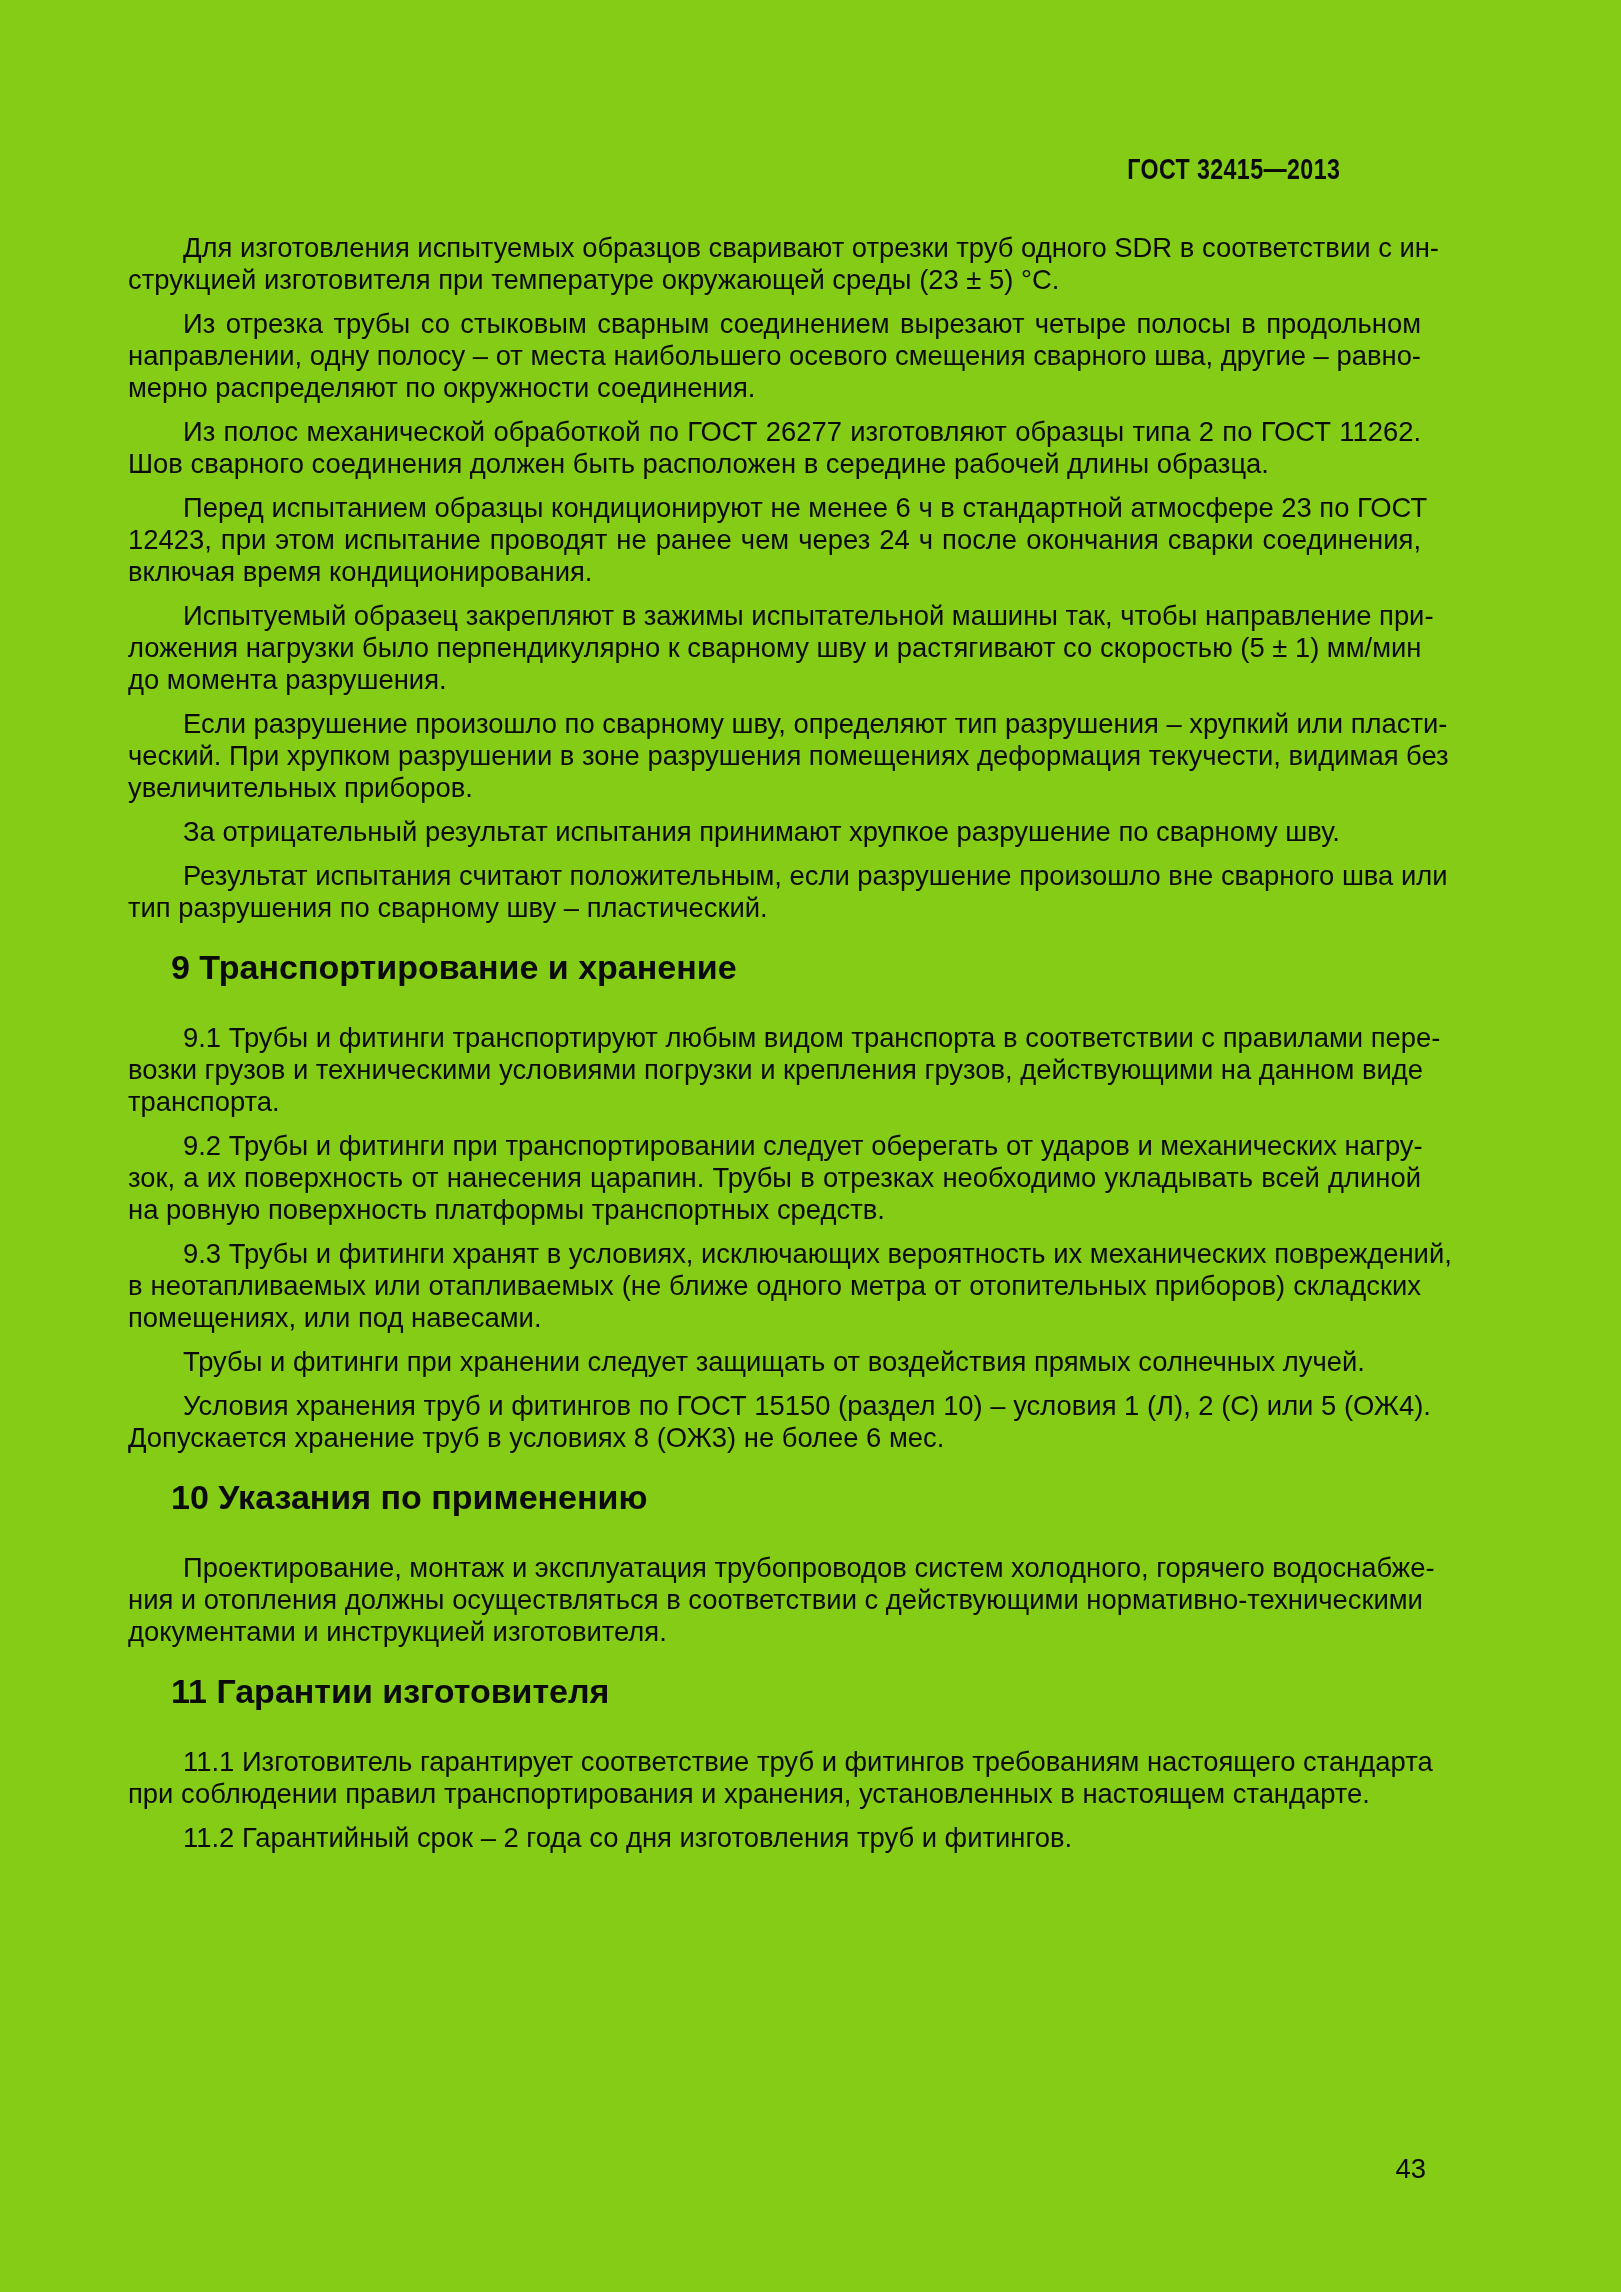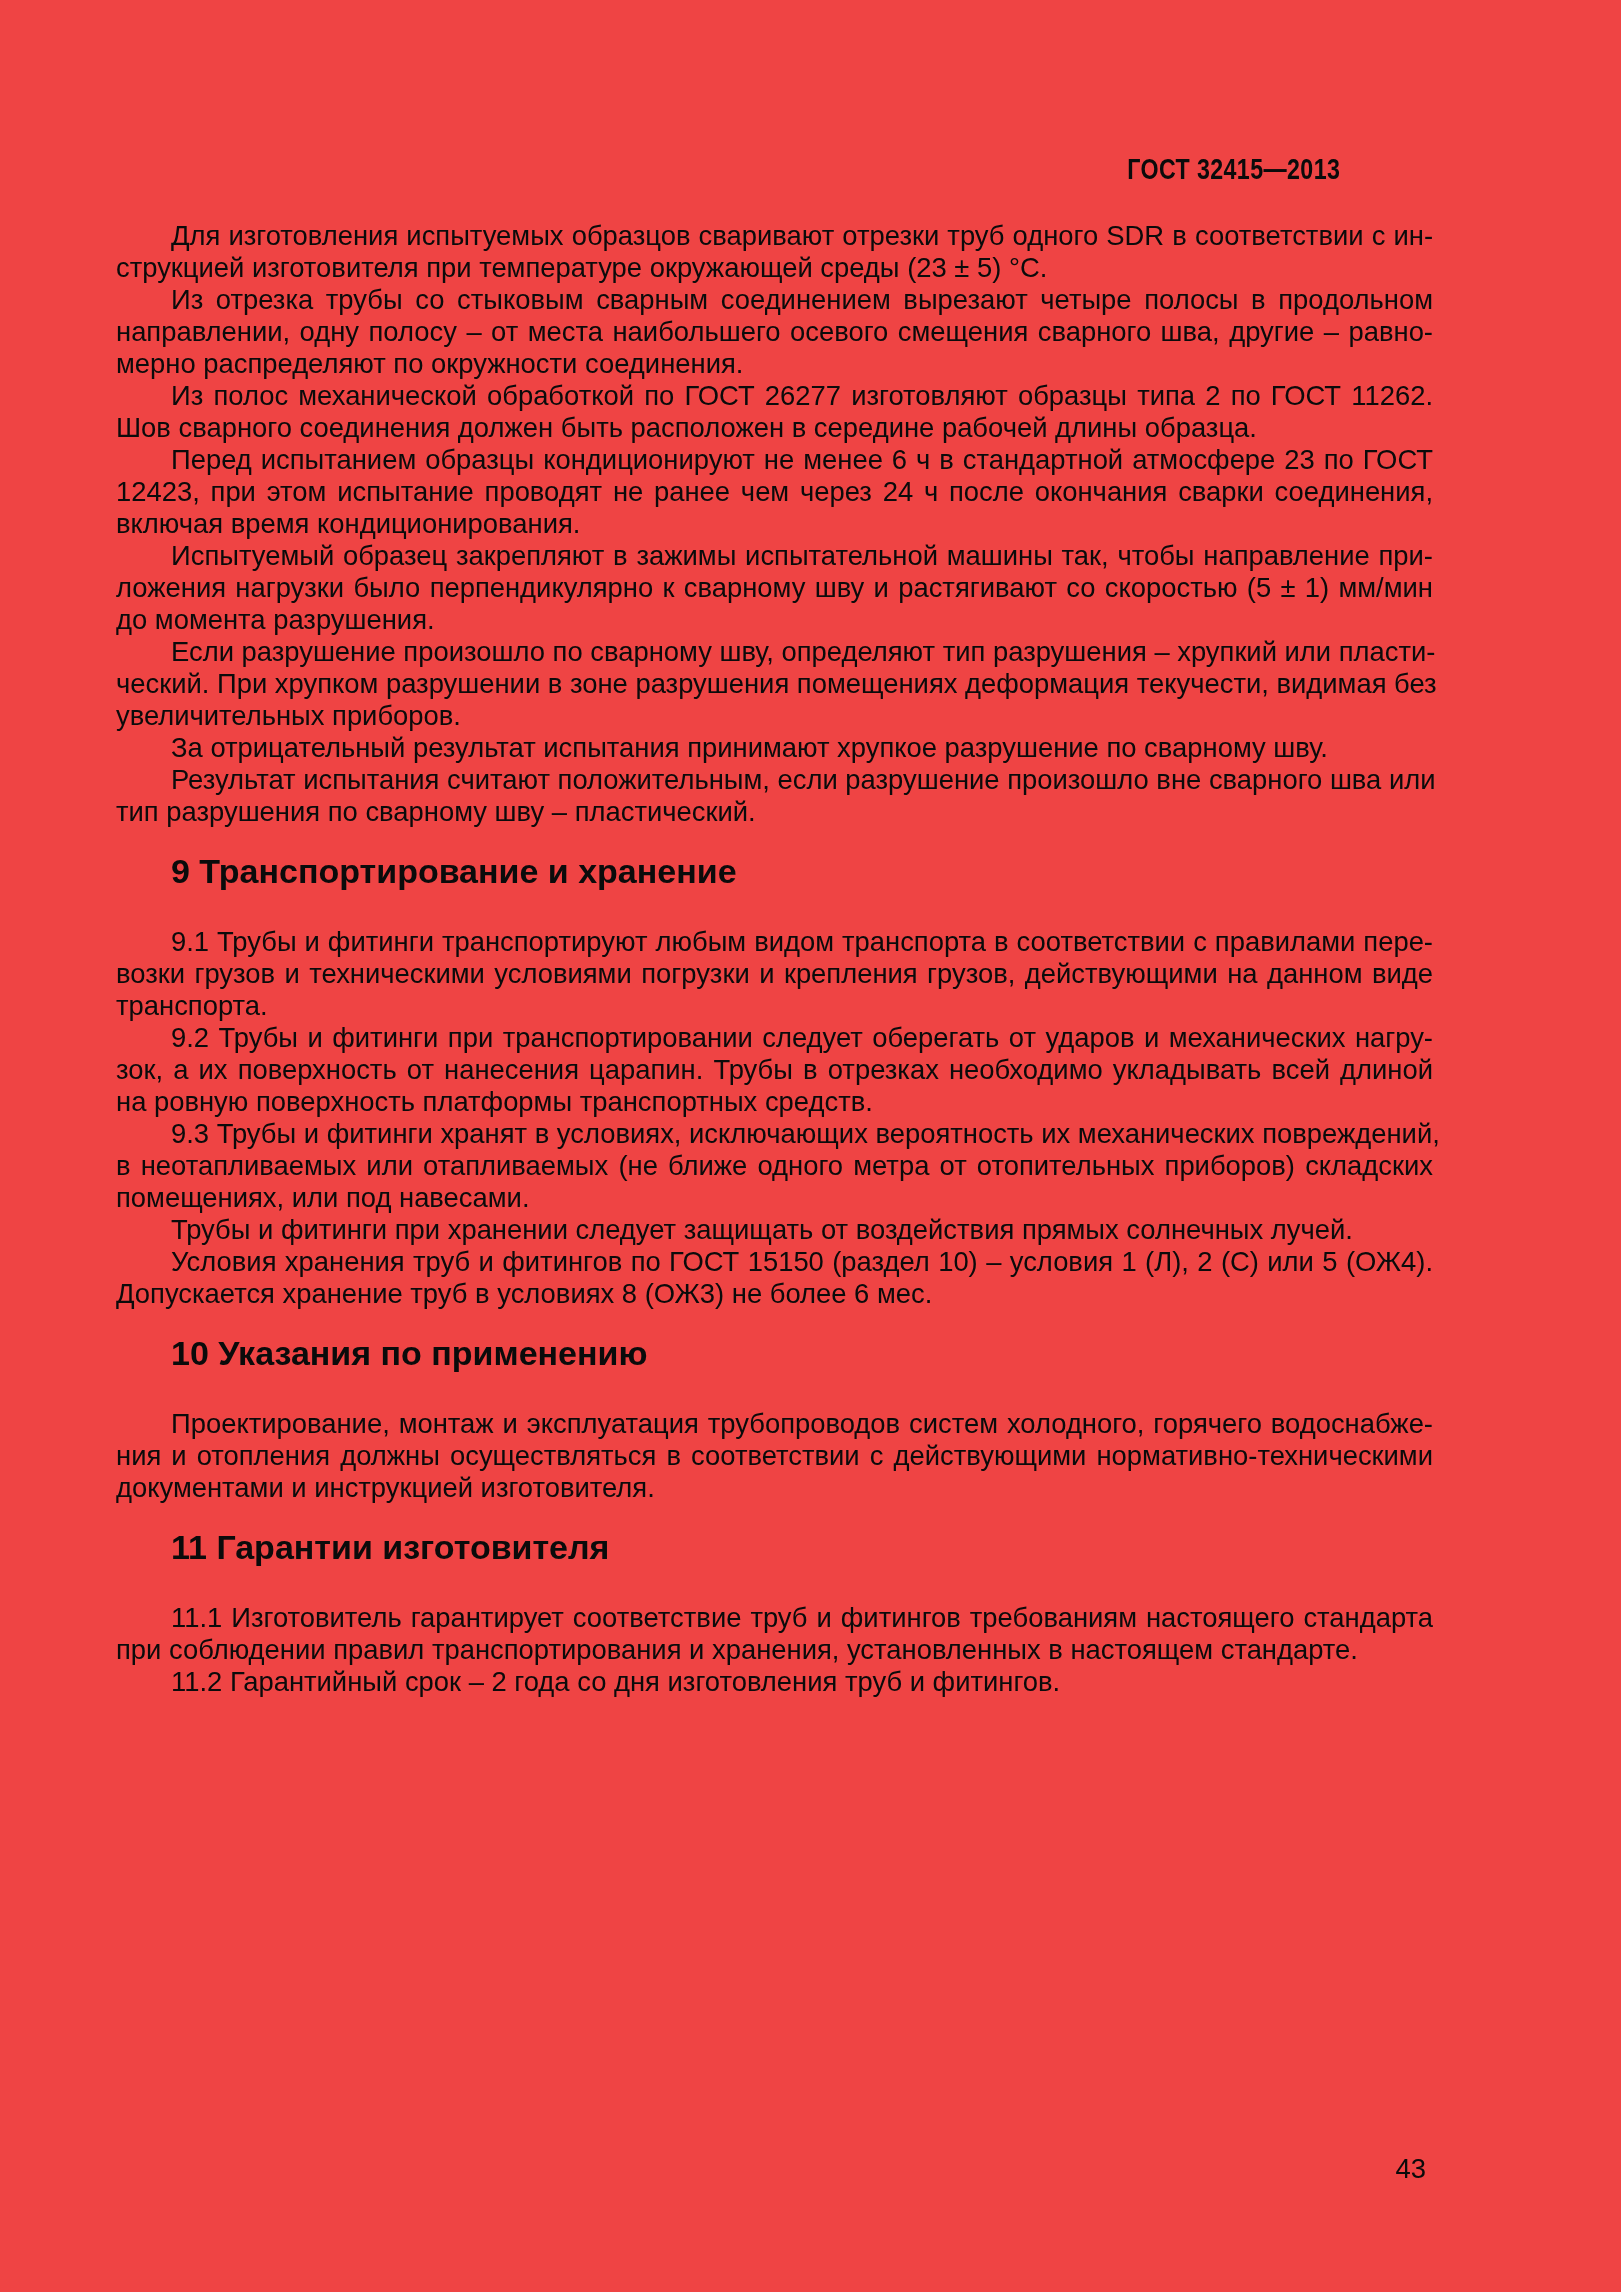--- a/index.html
+++ b/index.html
@@ -4,21 +4,21 @@
 <style>
   html, body {
     margin: 0;
     padding: 0;
     background: #ffffff;
   }
   .page {
     position: relative;
     width: 1621px;
     height: 2293px;
-    background: #ef4444;
+    background: #84cc16;
     font-family: "Liberation Sans", sans-serif;
     color: #0b0b0b;
     overflow: hidden;
   }
   .doc-header {
     position: absolute;
     top: 153px;
     right: 281px;
     font-size: 29px;
     font-weight: 700;
@@ -27,21 +27,21 @@
     transform-origin: right top;
     letter-spacing: 0.5px;
   }
   .doc-body {
     position: absolute;
     left: 116px;
     top: 220px;
     width: 1317px;
   }
   .para {
-    margin: 0;
+    margin: 12px;
   }
   .line {
     font-size: 27.4px;
     line-height: 32px;
     white-space: nowrap;
     text-align: justify;
     text-align-last: justify;
   }
   .line.first {
     text-indent: 55px;

